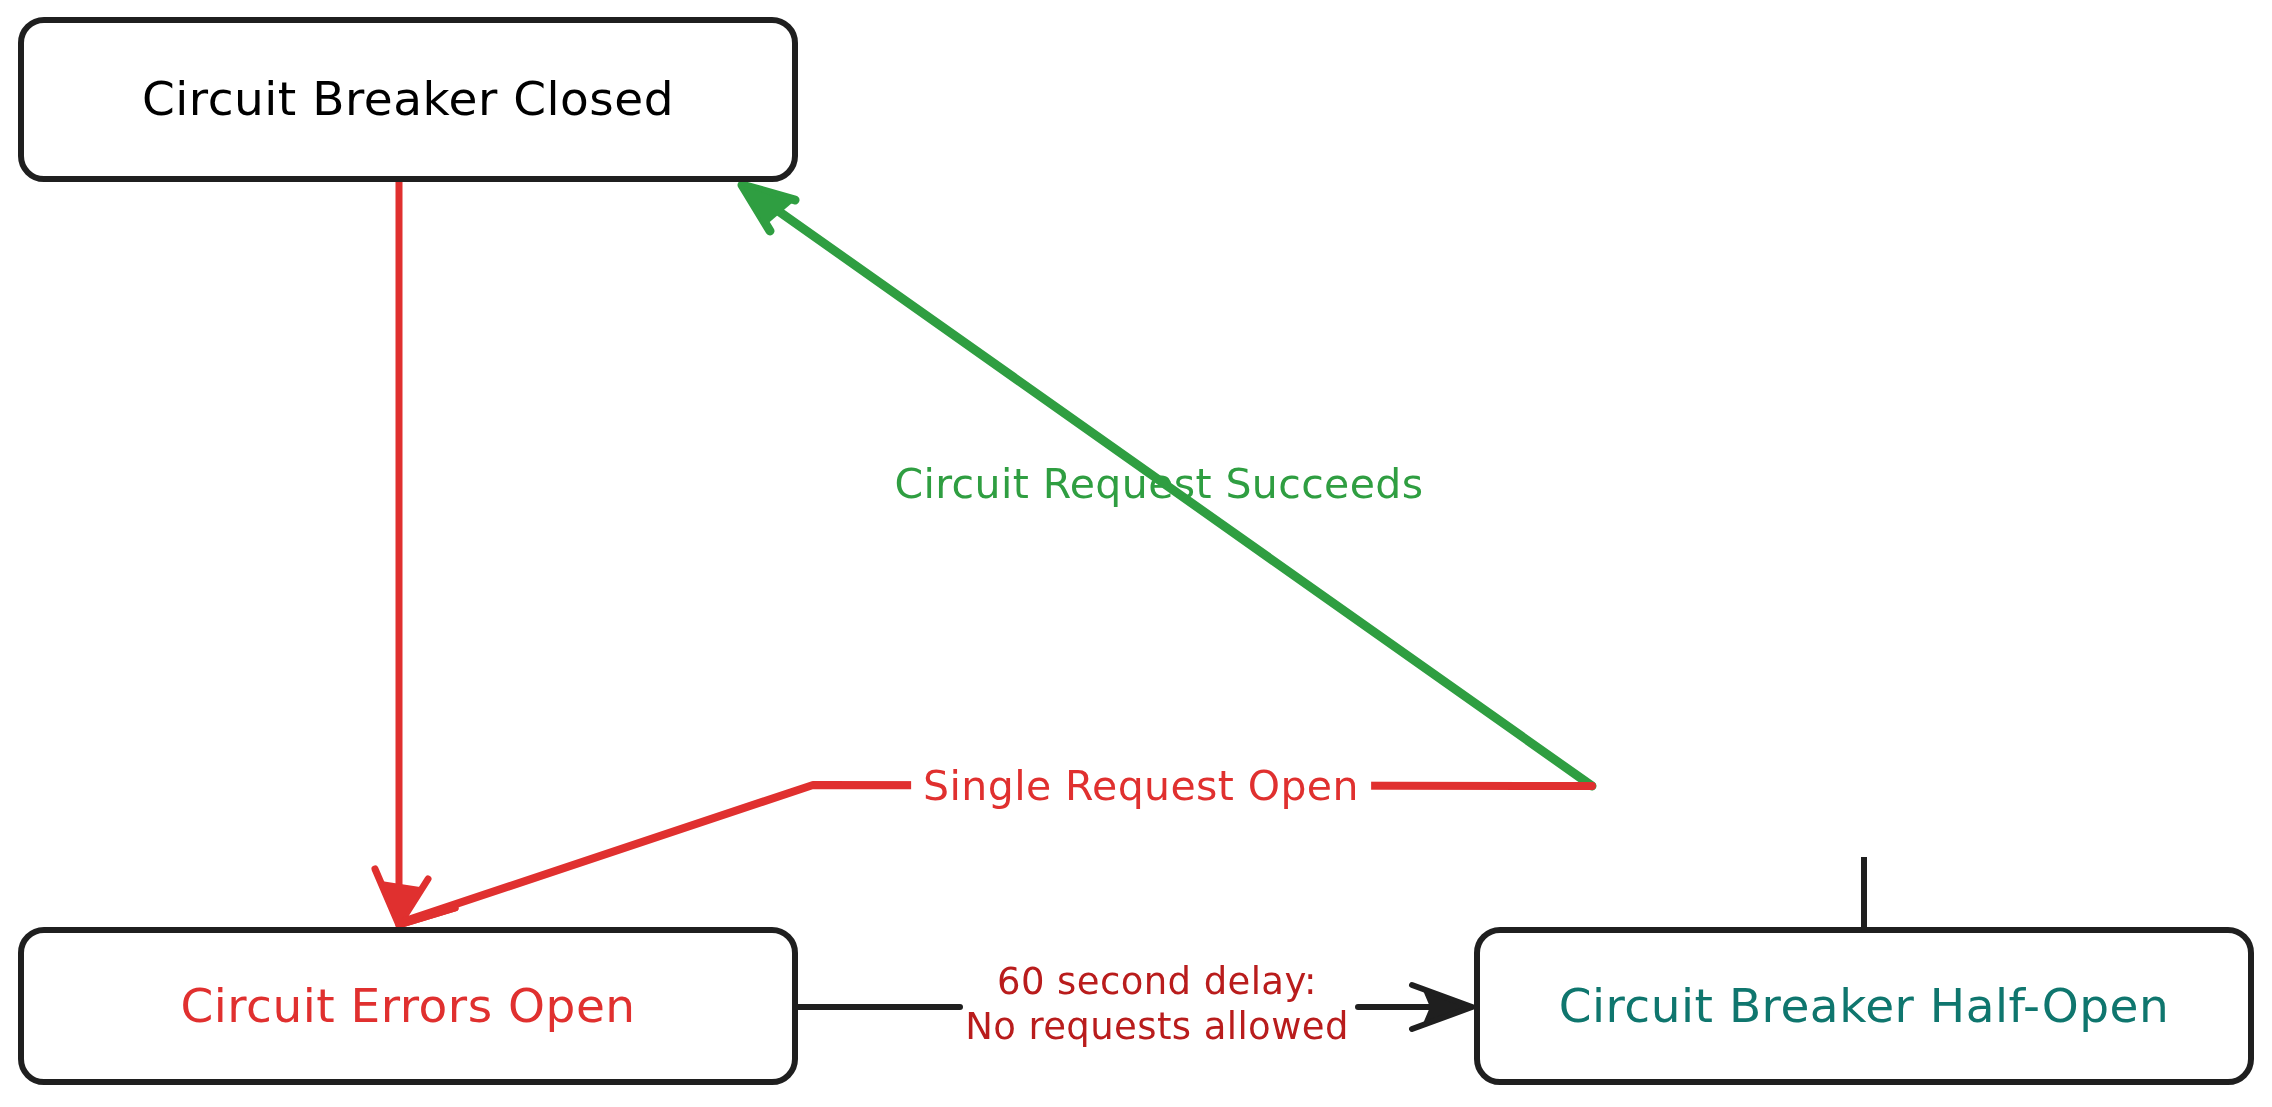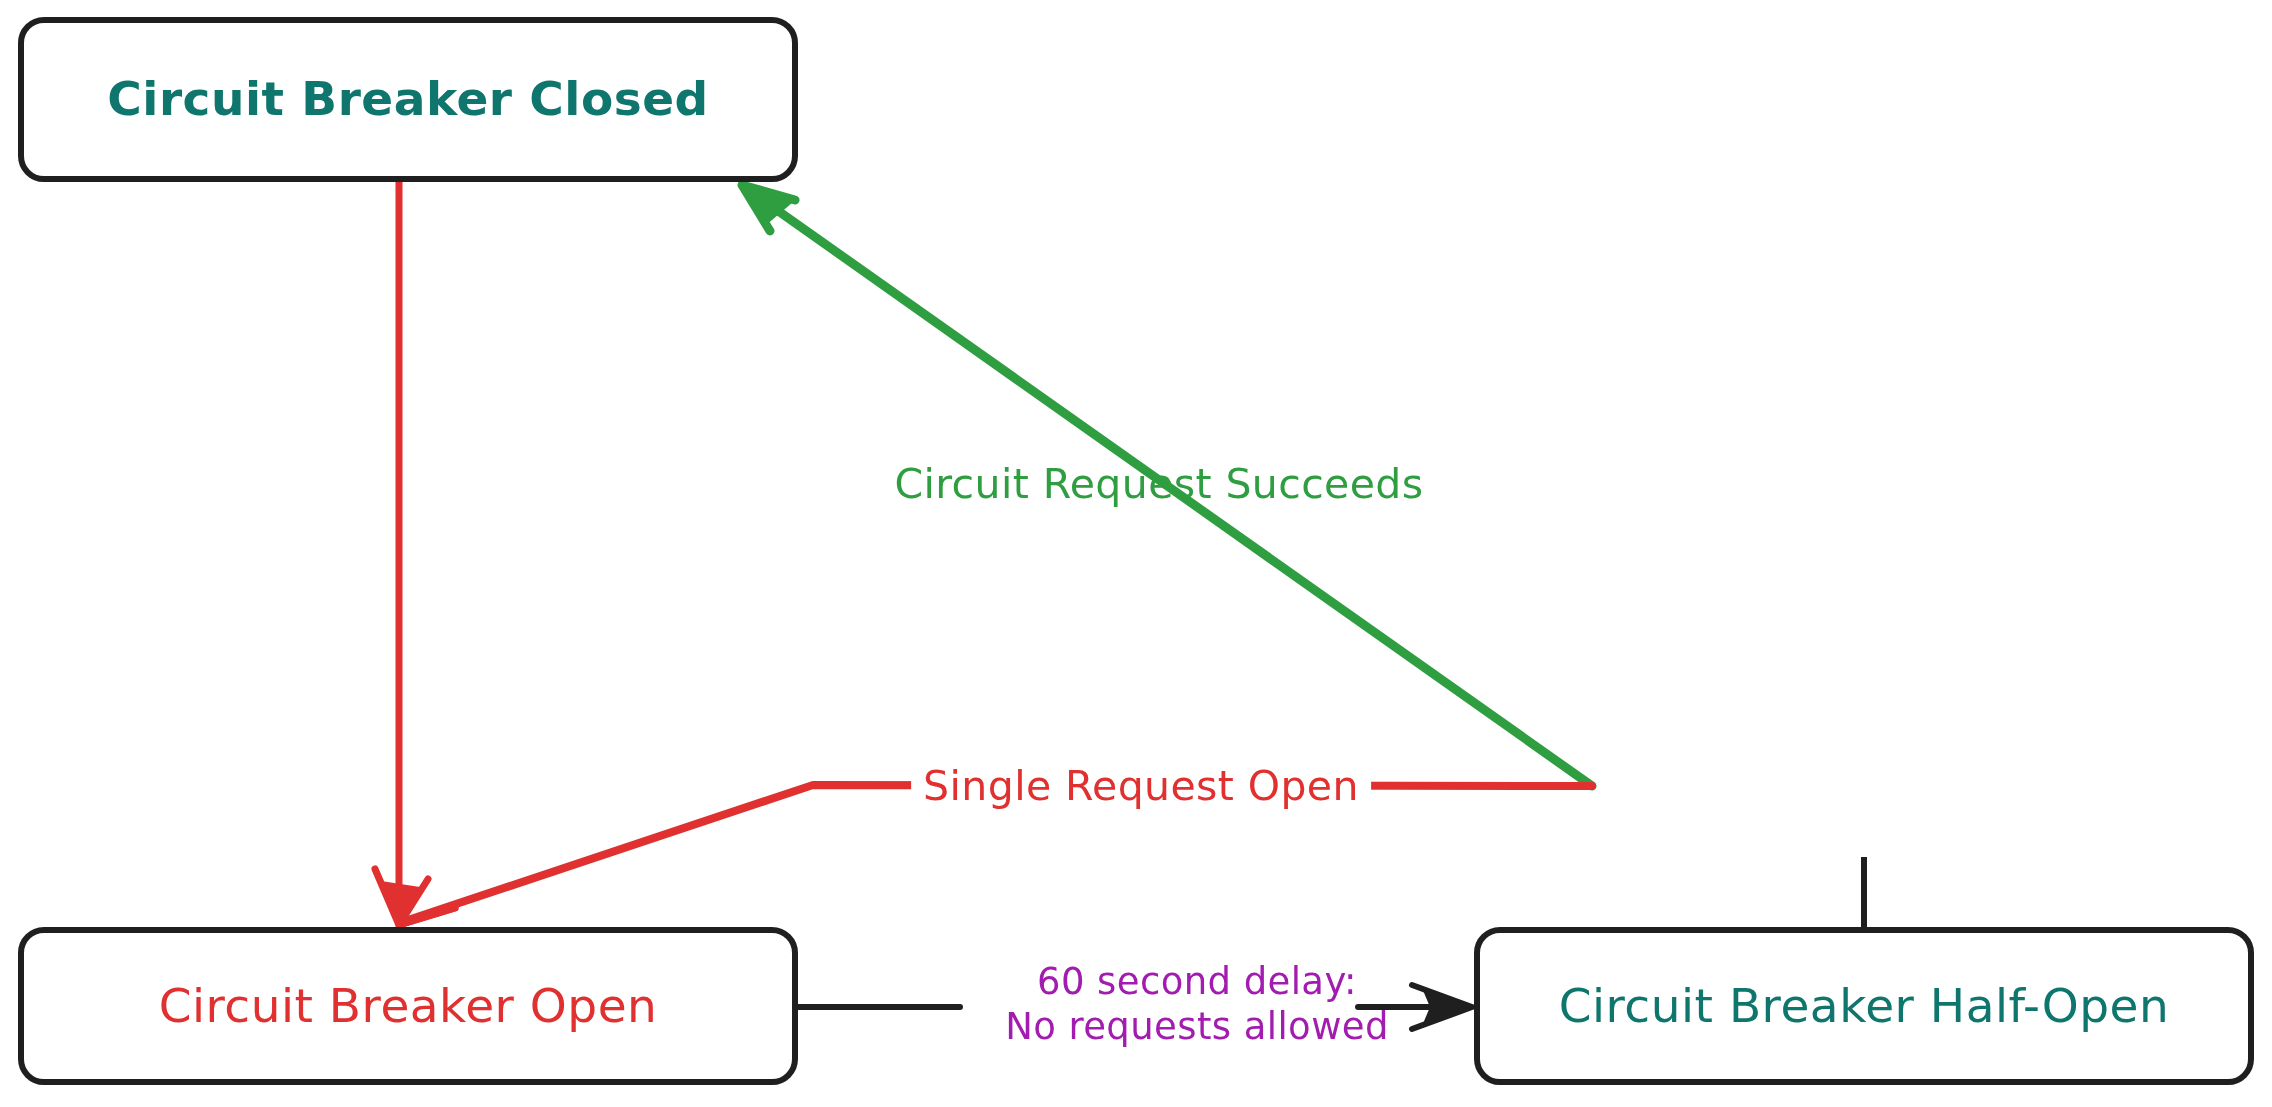--- a/index.html
+++ b/index.html
@@ -97,33 +97,33 @@
       <path d="M 1472 1007 L 1422 988 L 1430 1007 L 1422 1026 Z" fill="#1f1f1f"></path>
       <path d="M 1472 1007 L 1412 985 M 1472 1007 L 1412 1029" stroke="#1f1f1f" stroke-width="6" fill="none" stroke-linecap="round"></path>
     </g>
 
     <g>
       <path d="M 1864 857 L 1864 927" stroke="#1f1f1f" stroke-width="6" fill="none" stroke-linecap="butt"></path>
     </g>
   </svg>
 
   <div class="node node-black" style="left:18px; top:17px; width:780px; height:165px;">
-    <span class="node-label fs-big" style="color:#0f766e;font-weight:bold;">Circuit Breaker Closed</span>
+    <span class="node-label fs-big" style="color:#000000;">Circuit Breaker Closed</span>
   </div>
 
   <div class="node node-black" style="left:18px; top:927px; width:780px; height:158px;">
-    <span class="node-label fs-big" style="color:#e0302f;">Circuit Breaker Open</span>
+    <span class="node-label fs-big" style="color:#e0302f;">Circuit Errors Open</span>
   </div>
 
   <div class="node node-black" style="left:1474px; top:927px; width:780px; height:158px;">
     <span class="node-label fs-big" style="color:#0f766e;">Circuit Breaker Half-Open</span>
   </div>
 
 
 
   <div class="edge-label lbl-center fs-mid" style="left:1159px; top:484px; color:#2f9e41;">Circuit Request Succeeds</div>
 
   <div class="edge-label lbl-center fs-mid" style="left:1141px; top:786px; color:#e0302f; background:#ffffff; padding:0 12px;">Single Request Open</div>
 
-  <div class="edge-label lbl-center fs-small" style="left:1197px; top:1004px; color:#a21caf;">60 second delay:
+  <div class="edge-label lbl-center fs-small" style="left:1157px; top:1004px; color:#b91c1c;">60 second delay:
 No requests allowed</div>
 
 </div>
 
 </body></html>

